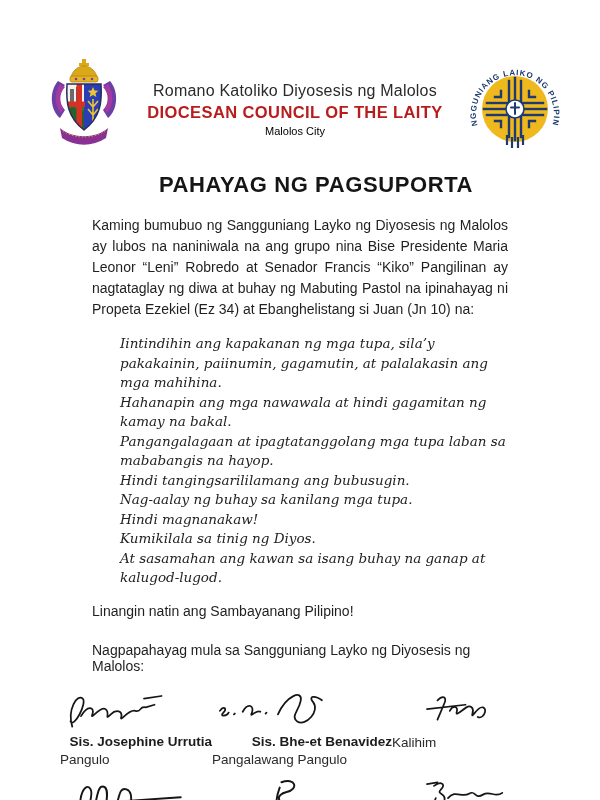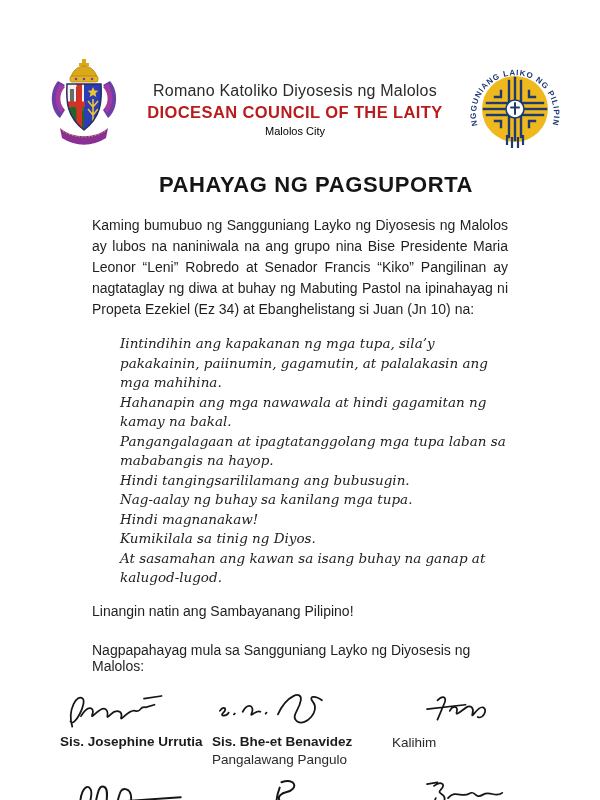--- a/index.html
+++ b/index.html
@@ -23,21 +23,21 @@
   .intro{font-size:14px;line-height:21px;text-align:justify;margin-top:17px;}
   .quote-block{margin:8px 0 0 28px;font-family:"DejaVu Serif",serif;font-style:italic;font-size:13.5px;line-height:19.5px;color:#222;}
   .quote-line{margin:0;}
   .exclaim-block{margin-top:13px;font-size:14px;line-height:21px;}
   .declaration{margin-top:20px;font-size:14px;}
   
   .signatures{margin:10px 60px 0;display:grid;grid-template-columns:152px 180px 1fr;row-gap:10px;}
   .sig-cell{display:flex;flex-direction:column;}
   .sig-img{height:44px;width:140px;}
   .sig-cell.mid .sig-img{width:160px;}
-  .sig-name{font-size:13.5px;font-weight:bold;margin-top:2px;color:#1c1c1c;}
+  .sig-name{font-size:13.5px;font-weight:bold;margin-top:2px;color:#1c1c1c;text-align:right;}
   .sig-role{font-size:13.5px;margin-top:3px;color:#2a2a2a;}
 </style>
 </head>
 <body>
 
 <div class="page">
 
   <div class="header">
 
     <svg class="crest-logo" viewBox="0 0 76 92" aria-hidden="true">
@@ -148,20 +148,21 @@
   </div>
 
   <div class="signatures">
 
     <div class="sig-cell">
       <svg class="sig-img" viewBox="0 0 160 50" aria-hidden="true">
         <path d="M14,44 C8,24 20,6 26,12 C31,17 16,46 12,38 M24,32 C32,18 40,22 37,30 C34,38 46,20 52,24 C58,28 50,38 58,30 C64,24 72,26 70,33 C68,40 78,24 86,26 C94,28 90,20 98,22 L108,19" fill="none" stroke="#161616" stroke-width="2" stroke-linecap="round"></path>
         <path d="M96,12 L116,9" stroke="#161616" stroke-width="2" stroke-linecap="round"></path>
       </svg>
       <div class="sig-name">Sis. Josephine Urrutia</div>
+      <div class="sig-role">Pangulo</div>
     </div>
 
     <div class="sig-cell mid">
       <svg class="sig-img" viewBox="0 0 180 50" aria-hidden="true">
         <path d="M8,26 C12,20 17,23 12,28 C7,33 16,32 18,28 M24,30 l1,-1 M34,27 C40,16 48,20 44,29 C42,34 50,24 54,27 M60,29 l1,-1" fill="none" stroke="#161616" stroke-width="2" stroke-linecap="round"></path>
         <path d="M74,30 C84,8 102,2 100,14 C98,26 88,32 96,38 C106,44 122,26 114,16 C108,9 116,8 124,14" fill="none" stroke="#161616" stroke-width="2" stroke-linecap="round"></path>
       </svg>
       <div class="sig-name">Sis. Bhe-et Benavidez</div>
       <div class="sig-role">Pangalawang Pangulo</div>
     </div>

